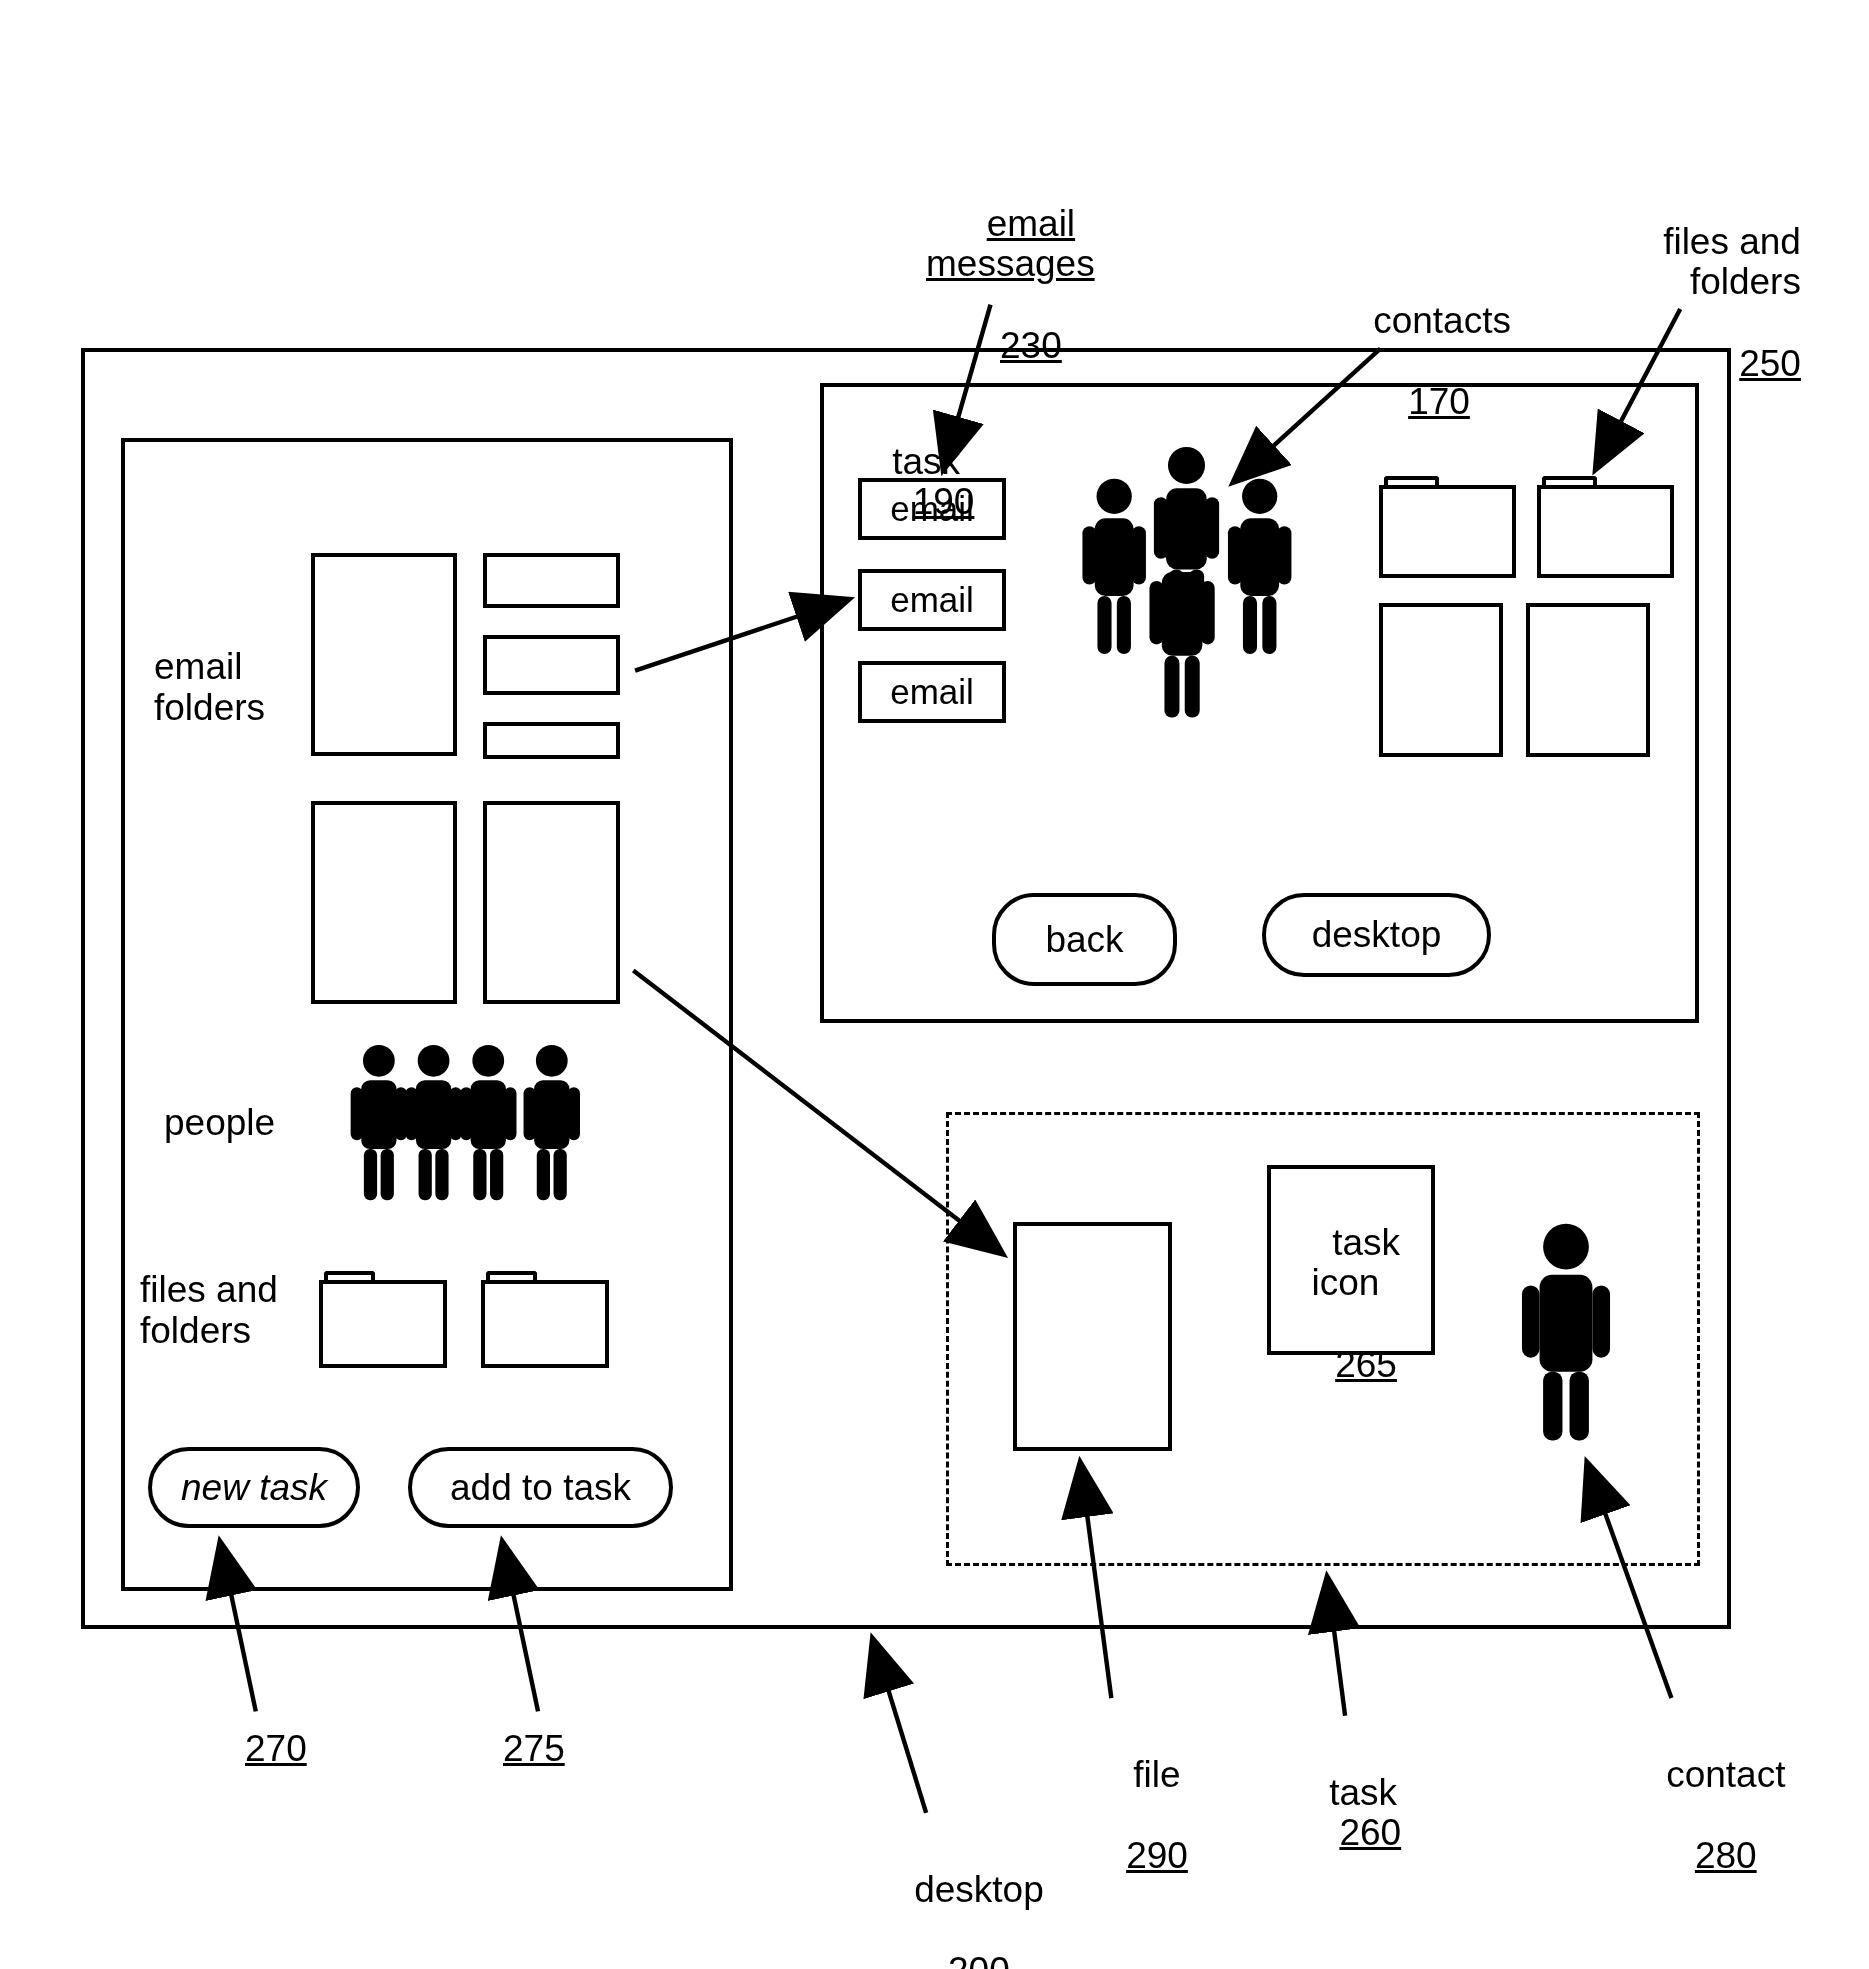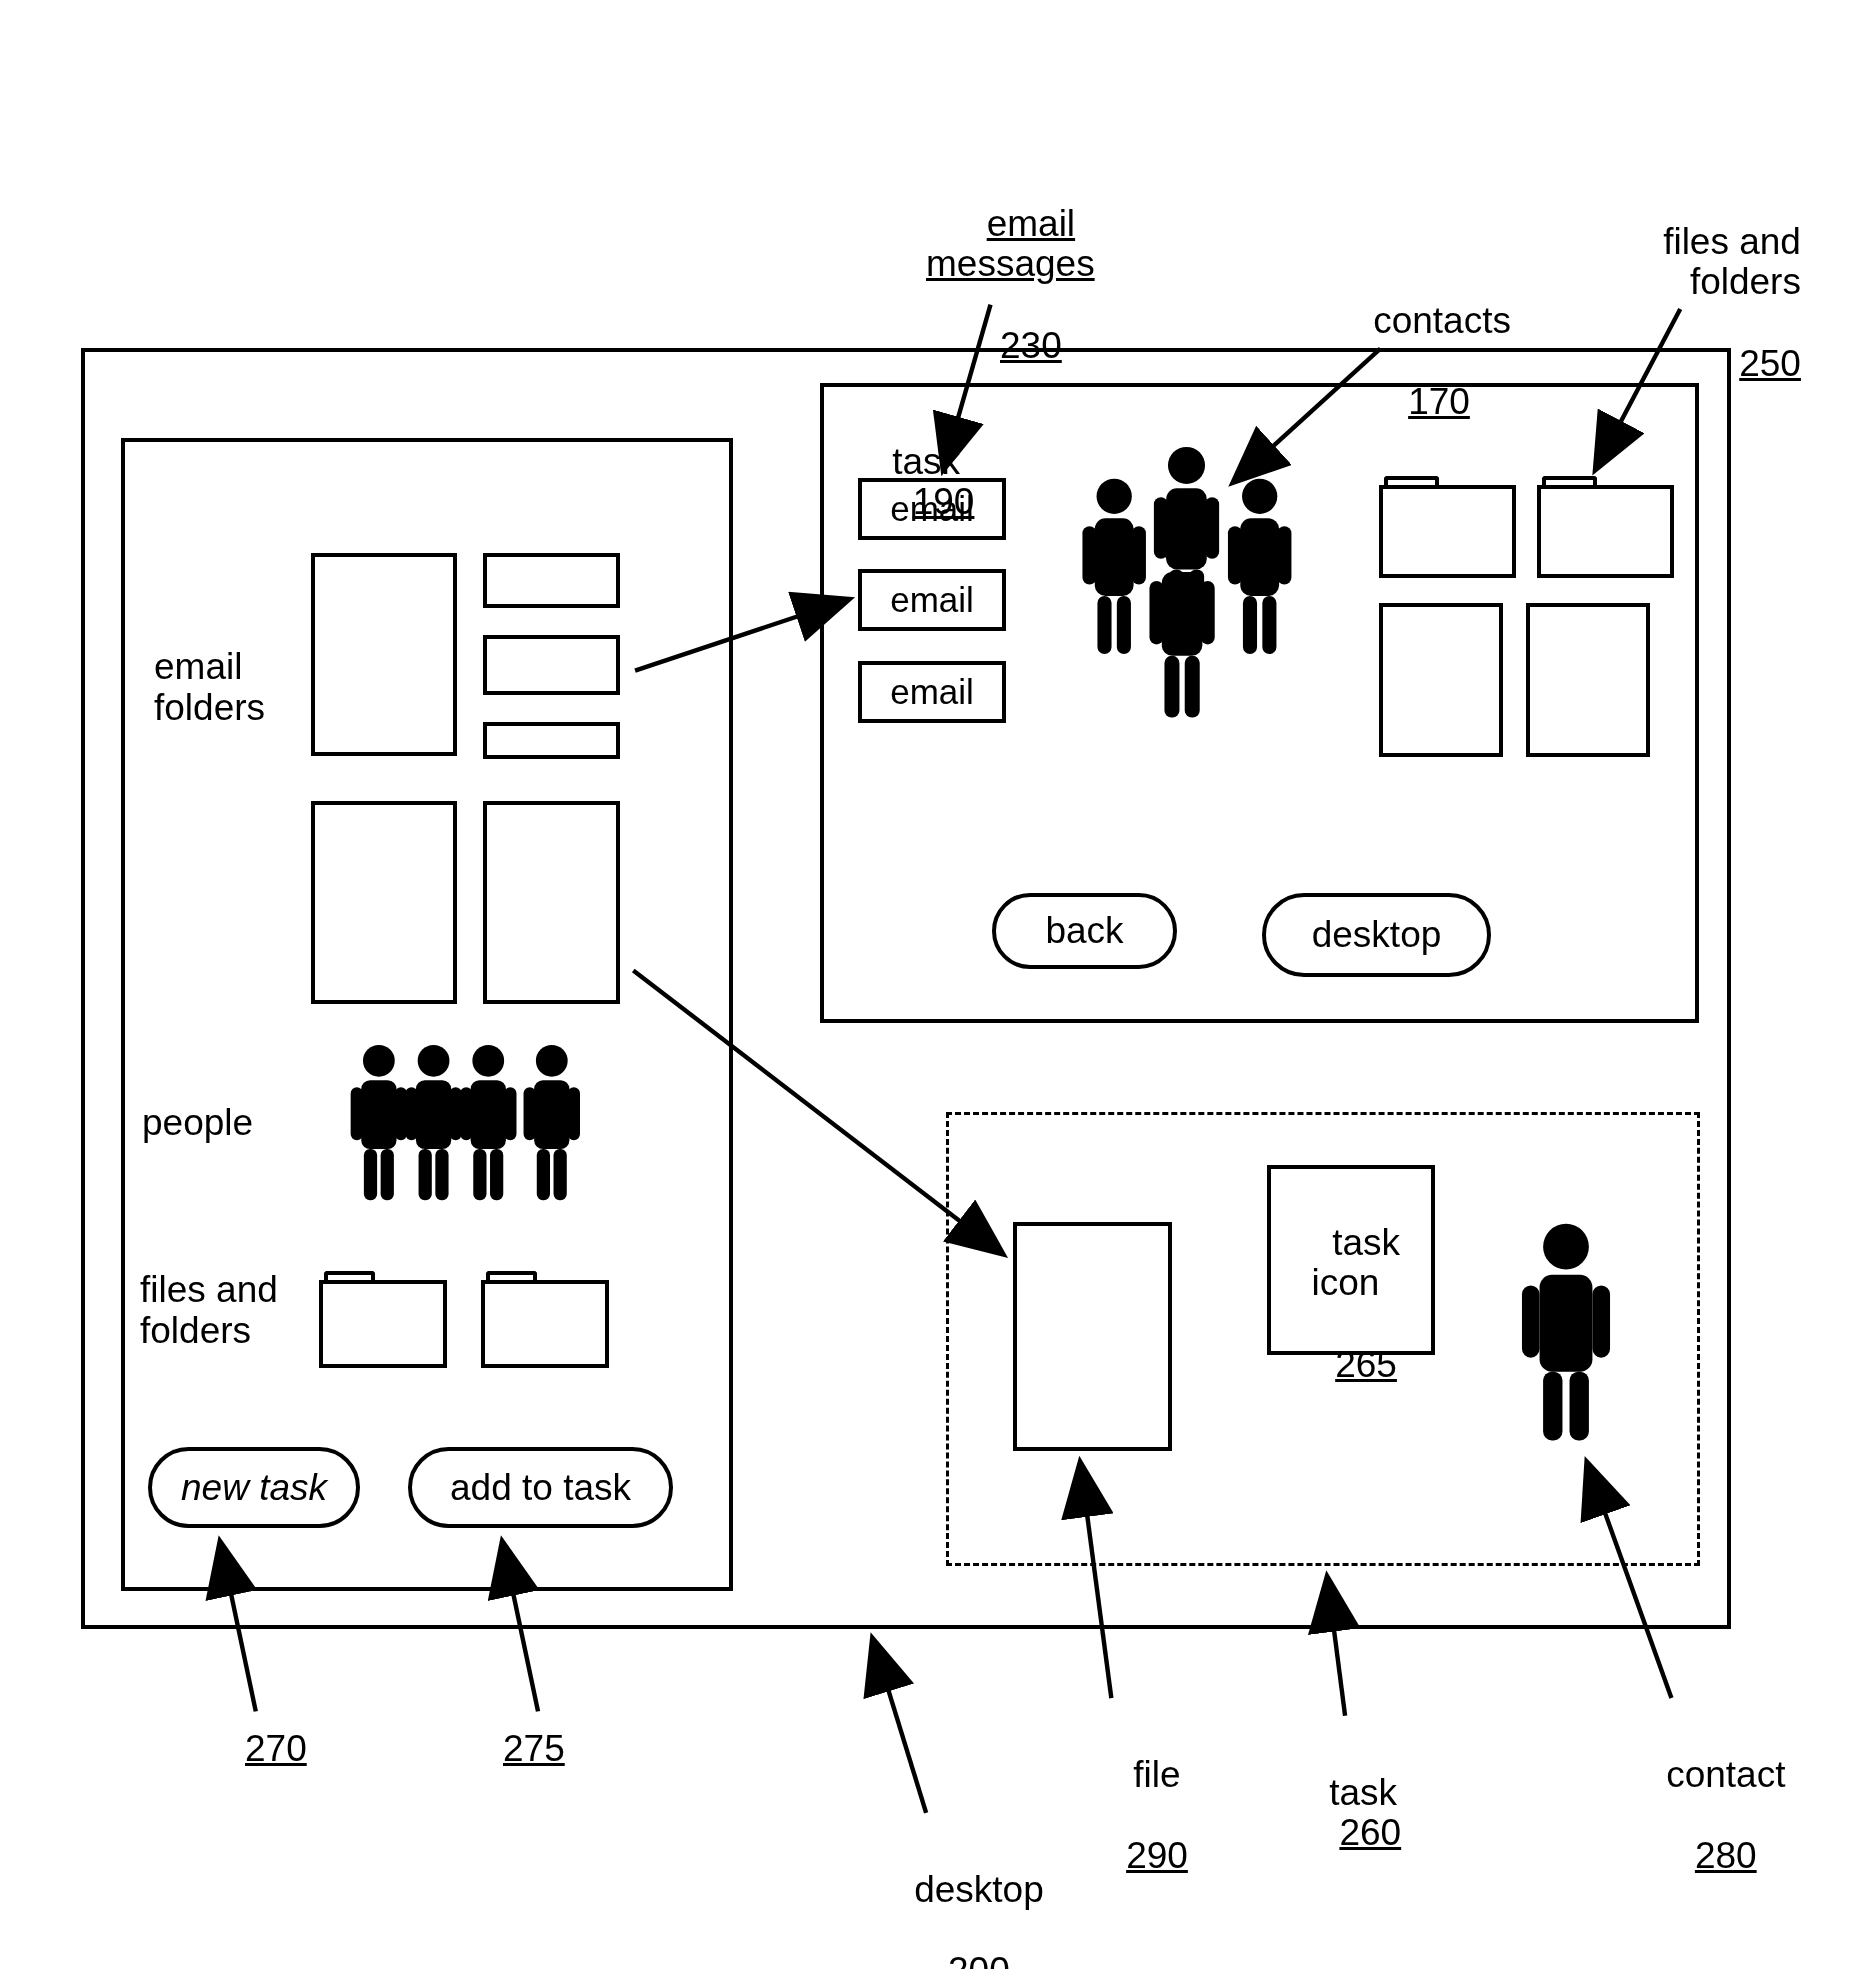--- a/index.html
+++ b/index.html
@@ -48,21 +48,21 @@
 folders</div>
 
   <div class="rect" style="left:311px;top:553px;width:146px;height:203px;"></div>
   <div class="rect" style="left:483px;top:553px;width:137px;height:55px;"></div>
   <div class="rect" style="left:483px;top:635px;width:137px;height:60px;"></div>
   <div class="rect" style="left:483px;top:722px;width:137px;height:37px;"></div>
 
   <div class="rect" style="left:311px;top:801px;width:146px;height:203px;"></div>
   <div class="rect" style="left:483px;top:801px;width:137px;height:203px;"></div>
 
-  <div class="lbl" style="left:142px;top:1103px;">people</div>
+  <div class="lbl" style="left:164px;top:1103px;">people</div>
 
   <svg class="person" style="left:348px;top:1043px;width:247px;height:168px;" viewBox="0 0 280 190">
     <g fill="#000">
       <g transform="translate(0,0)">
           <circle cx="35" cy="20" r="18"></circle>
           <rect x="15" y="42" width="40" height="78" rx="10"></rect>
           <rect x="3" y="50" width="14" height="60" rx="7"></rect>
           <rect x="53" y="50" width="14" height="60" rx="7"></rect>
           <rect x="18" y="120" width="15" height="58" rx="7"></rect>
           <rect x="37" y="120" width="15" height="58" rx="7"></rect>
@@ -159,21 +159,21 @@
 
   <div class="folder" style="left:1379px;top:485px;width:137px;height:93px;">
       <div class="folder-body"></div>
     </div>
   <div class="folder" style="left:1537px;top:485px;width:137px;height:93px;">
       <div class="folder-body"></div>
     </div>
   <div class="rect" style="left:1379px;top:603px;width:124px;height:154px;"></div>
   <div class="rect" style="left:1526px;top:603px;width:124px;height:154px;"></div>
 
-  <div class="pill" style="left:992px;top:893px;width:185px;height:76px;">back</div>
+  <div class="pill" style="left:992px;top:893px;width:185px;height:93px;">back</div>
   <div class="pill" style="left:1262px;top:893px;width:229px;height:84px;">desktop</div>
 
   <div class="box dashed" style="left:946px;top:1112px;width:754px;height:454px;"></div>
 
   <div class="rect" style="left:1013px;top:1222px;width:159px;height:229px;"></div>
 
   <div class="rect" style="left:1267px;top:1165px;width:168px;height:190px;"></div>
   <div class="lbl center" style="left:1291px;top:1182px;">
     <span>task
 icon</span><br>

